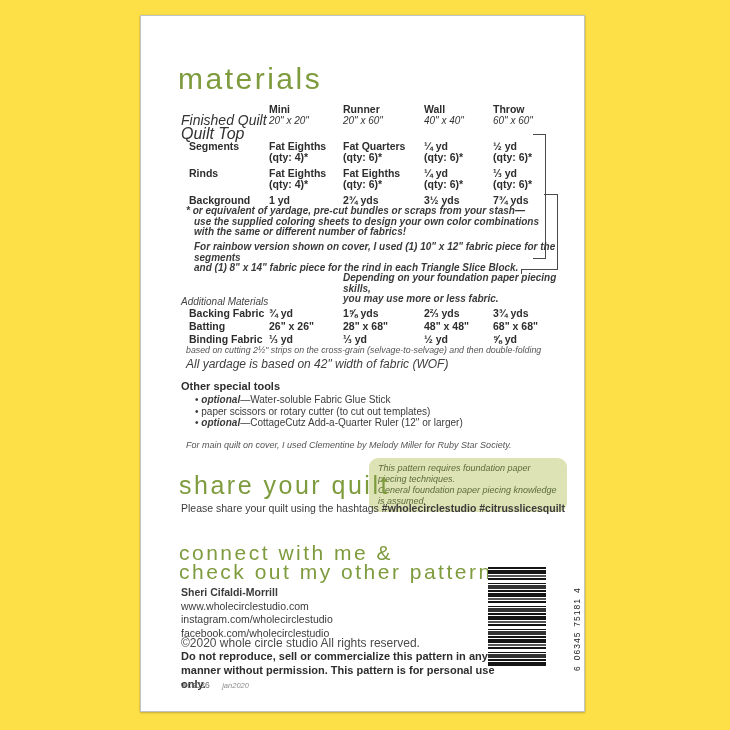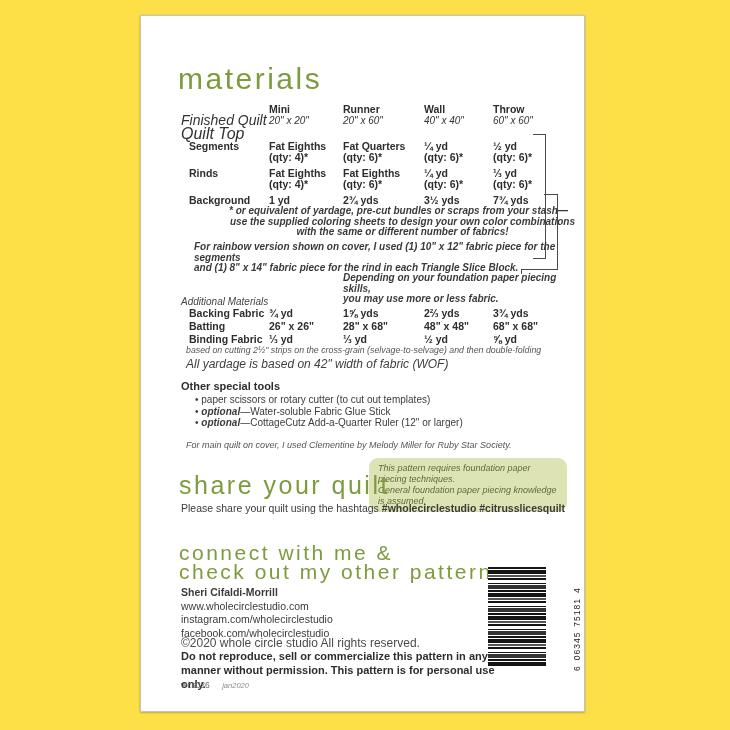--- a/index.html
+++ b/index.html
@@ -96,21 +96,21 @@
       <div class="cell val mt5">1 yd</div>
       <div class="cell val mt5">2¾ yds</div>
       <div class="cell val mt5">3½ yds</div>
       <div class="cell val mt5">7¾ yds</div>
     </div>
 
     <div class="abs bracket" style="left:392px; top:118px; width:13px; height:125px; border-width:1px 1px 1px 0;"></div>
     <div class="abs bracket" style="left:403px; top:178px; width:14px; height:76px; border-width:1px 1px 0 0;"></div>
     <div class="abs bracket" style="left:380px; top:253px; width:37px; height:5px; border-width:1px 0 0 1px;"></div>
 
-    <div class="abs foot-bold-it pre" style="left:70px; top:190px; width:375px; padding-left:8px; text-indent:-8px;text-align:center;">* or equivalent of yardage, pre-cut bundles or scraps from your stash—
+    <div class="abs foot-bold-it pre" style="left:45px; top:190px; width:375px; padding-left:8px; text-indent:-8px;">* or equivalent of yardage, pre-cut bundles or scraps from your stash—
 use the supplied coloring sheets to design your own color combinations
 with the same or different number of fabrics!</div>
     <div class="abs foot-bold-it pre" style="left:53px; top:226px; width:385px;">For rainbow version shown on cover, I used (1) 10" x 12" fabric piece for the segments
 and (1) 8" x 14" fabric piece for the rind in each Triangle Slice Block.</div>
     <div class="abs foot-bold-it pre" style="left:202px; top:257px; width:235px;">Depending on your foundation paper piecing skills,
 you may use more or less fabric.</div>
 
     <div class="abs it" style="left:40px; top:280px; font-size:10px; color:#444;">Additional Materials</div>
 
     <div class="abs grid" style="left:40px; top:292px; width:385px;">
@@ -132,23 +132,23 @@
       <div class="cell val mt2">½ yd</div>
       <div class="cell val mt2">⅝ yd</div>
     </div>
 
     <div class="abs small-it" style="left:45px; top:329px; font-size:8.8px;">based on cutting 2½" strips on the cross-grain (selvage-to-selvage) and then double-folding</div>
     <div class="abs it" style="left:45px; top:341px; font-size:12px; color:#3e3e3e;">All yardage is based on 42" width of fabric (WOF)</div>
 
     <div class="abs b" style="left:40px; top:364px; font-size:11px; color:#2d2d2d;">Other special tools</div>
     <div class="abs body-txt" style="left:54px; top:378px; line-height:11.5px; font-size:10px;">
       <div><span>•</span>
+        <span class="b it">optional</span><span>—Water-soluble Fabric Glue Stick</span></div>
+      <div><span>•</span>
         <span class="b it"></span><span>paper scissors or rotary cutter (to cut out templates)</span></div>
-      <div><span>•</span>
-        <span class="b it">optional</span><span>—Water-soluble Fabric Glue Stick</span></div>
       <div><span>•</span>
         <span class="b it">optional</span><span>—CottageCutz Add-a-Quarter Ruler (12" or larger)</span></div>
     </div>
 
     <div class="abs callout pre" style="left:228px; top:442px; width:198px;">This pattern requires foundation paper piecing techniques.
 General foundation paper piecing knowledge is assumed.</div>
 
     <div class="abs small-it" style="left:45px; top:424px;">For main quilt on cover, I used Clementine by Melody Miller for Ruby Star Society.</div>
 
     <div class="abs green-h" style="left:38px; top:455px; font-size:25px;">share your quilt</div>

